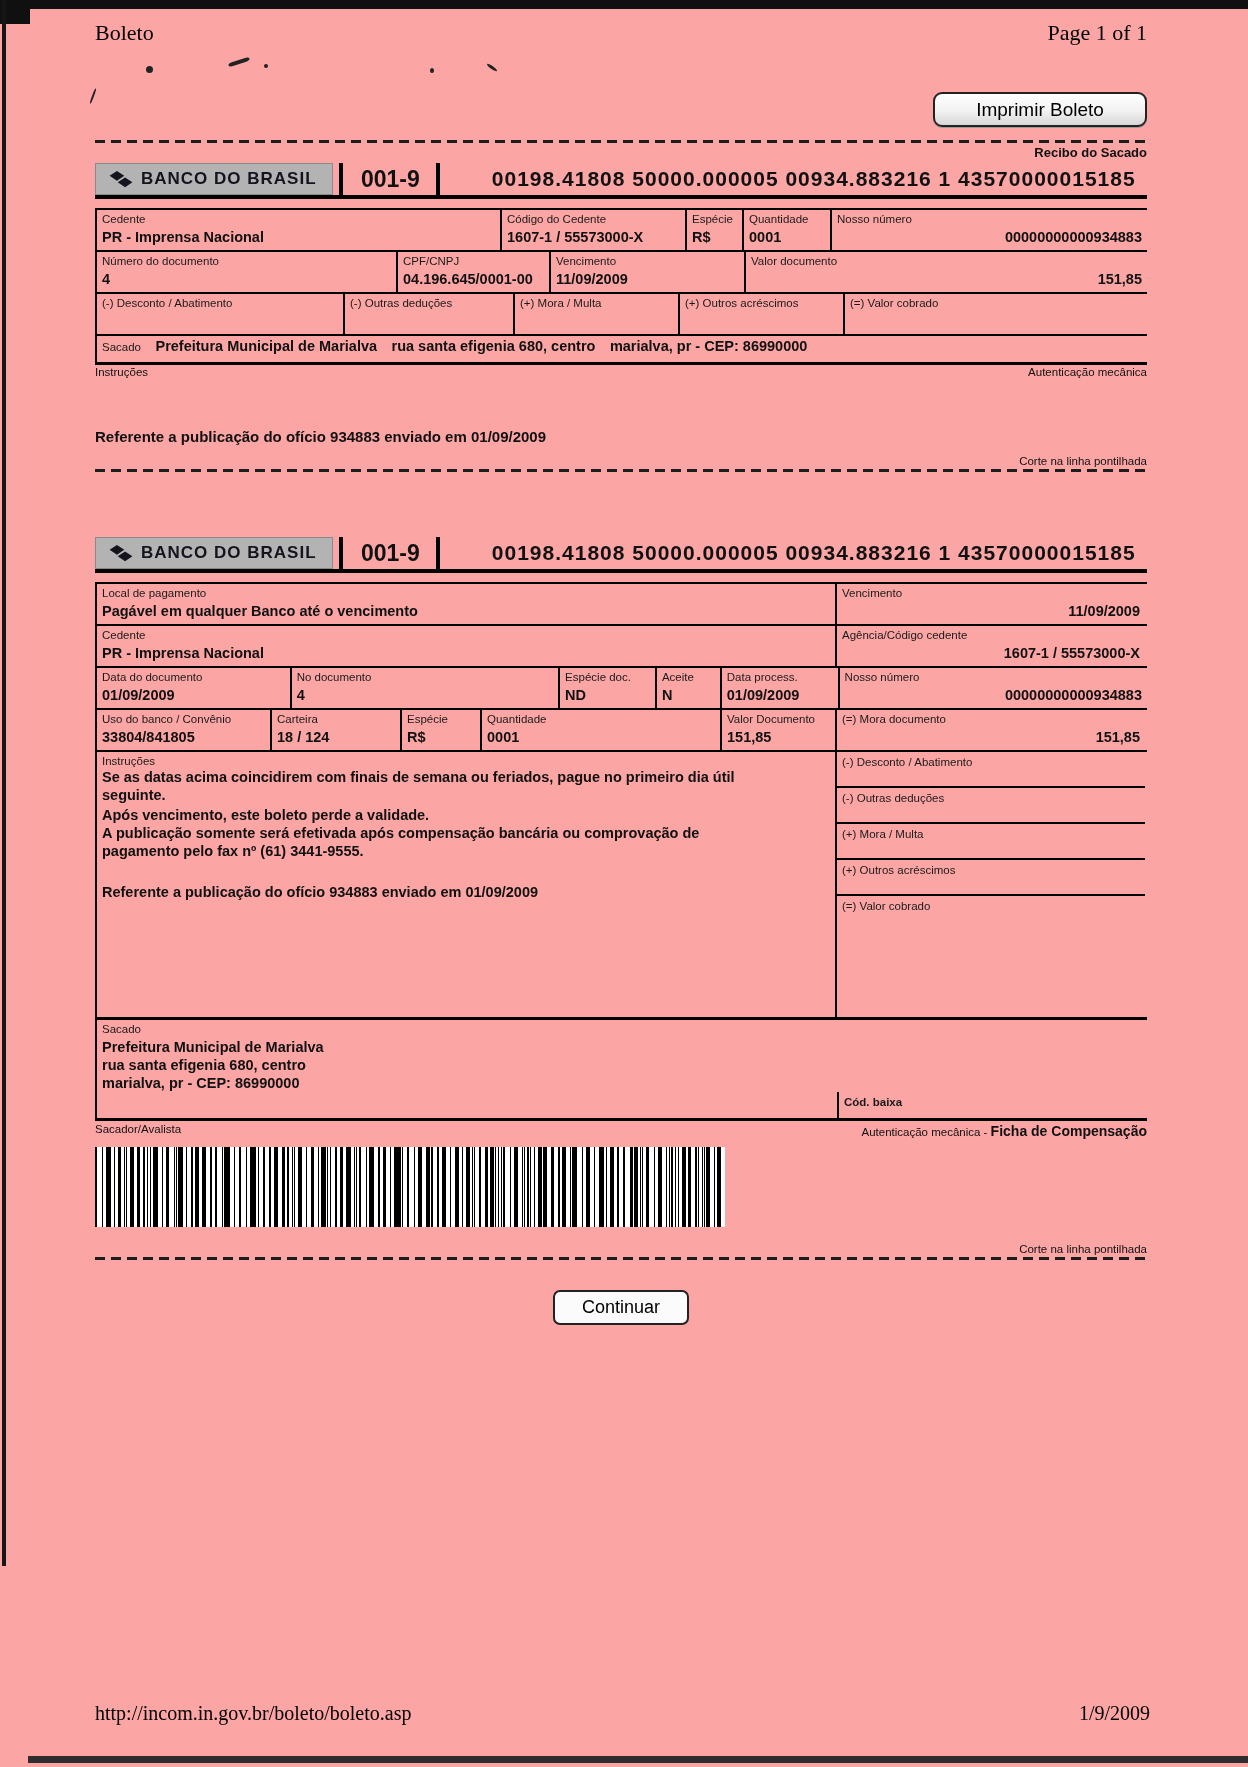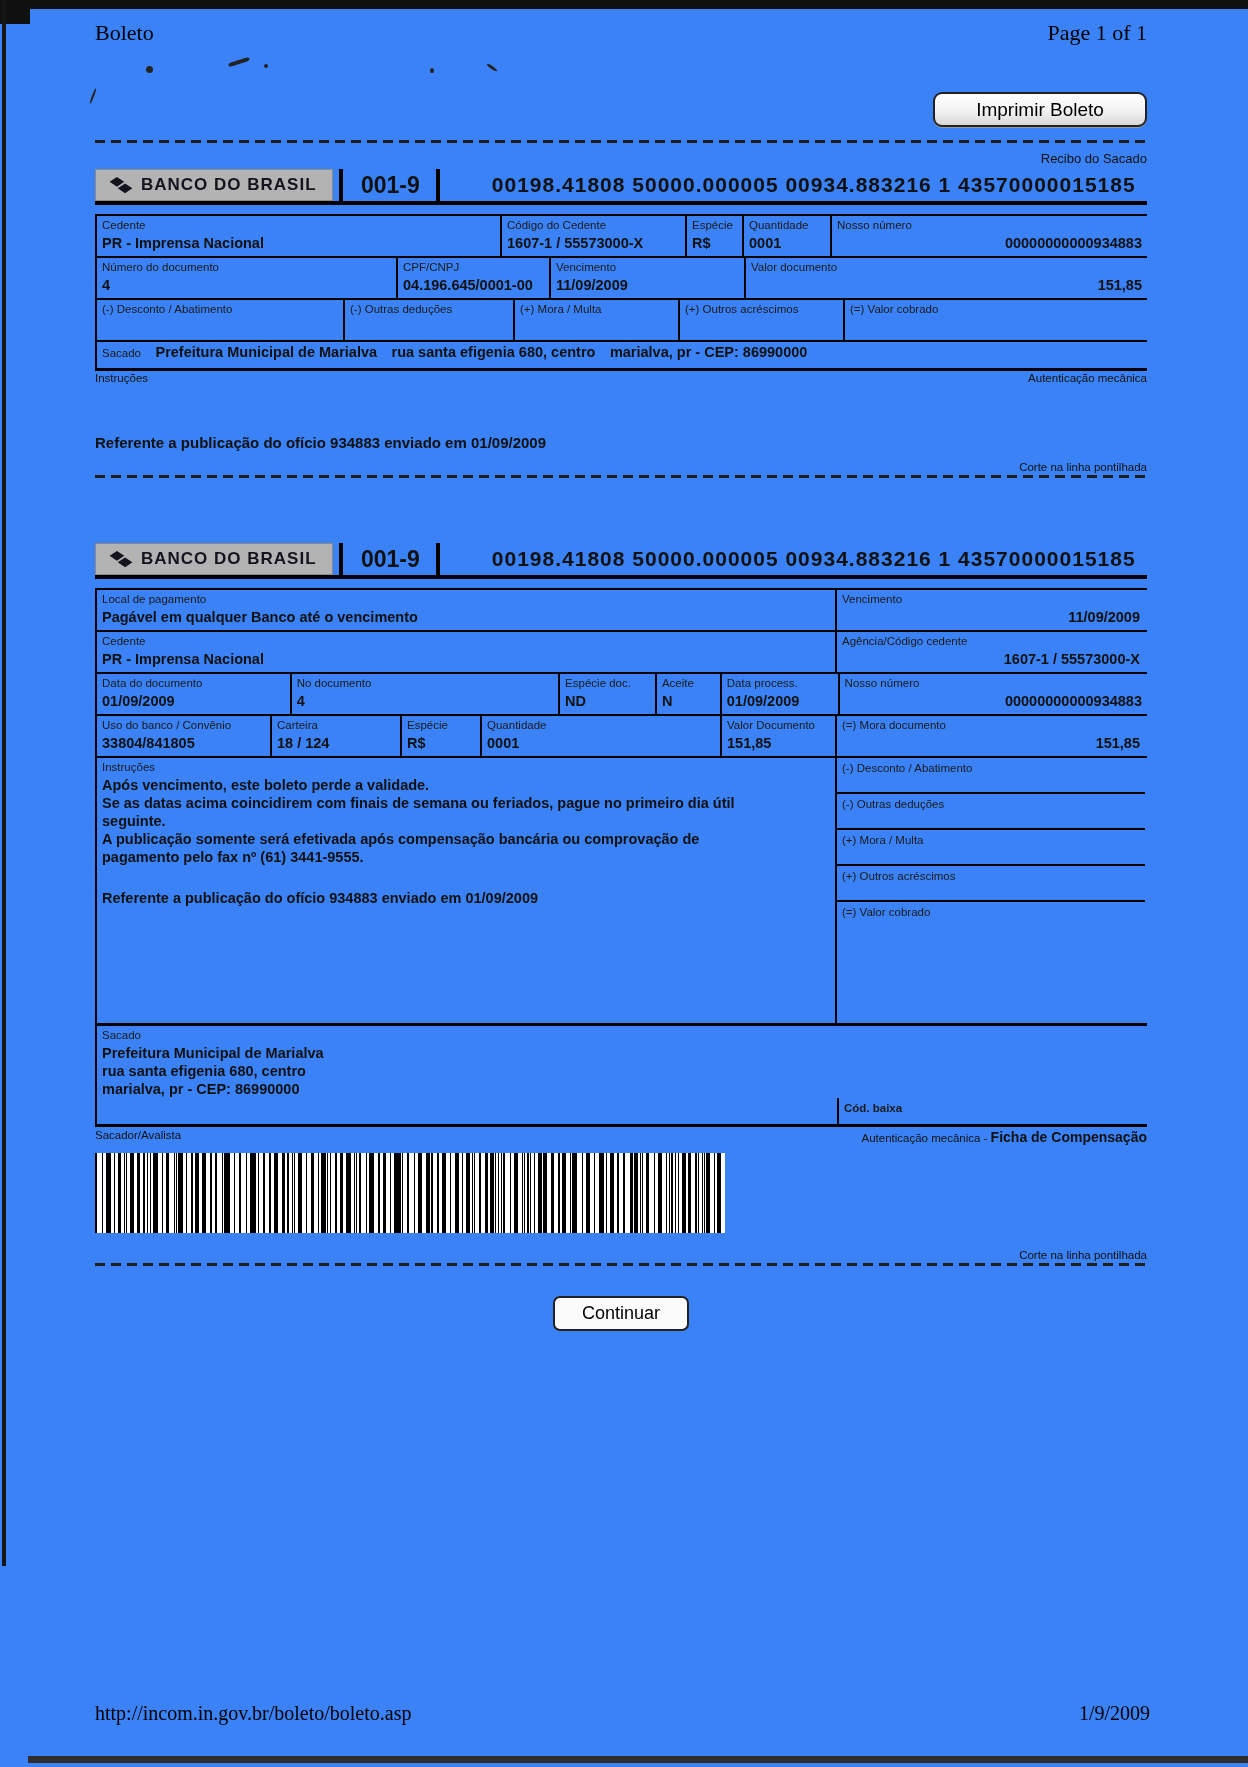--- a/index.html
+++ b/index.html
@@ -1,19 +1,19 @@
 <!DOCTYPE html>
 <html><head>
 <meta charset="utf-8">
 <style>
   * { margin:0; padding:0; box-sizing:border-box; }
   html,body { background:#e8e8e8; }
   .page {
     position:relative; width:1248px; height:1767px; margin:0 auto;
-    background:#3b82f6; overflow:hidden;
+    background:#fca5a5; overflow:hidden;
     font-family:"Liberation Sans", sans-serif; color:#111;
   }
   
   .scan-top { position:absolute; top:0; left:0; width:1248px; height:9px; background:#101010; }
   .scan-corner { position:absolute; top:0; left:0; width:30px; height:24px; background:#101010; }
   .scan-left { position:absolute; top:0; left:2px; width:4px; height:1566px; background:#161616; }
   .scan-bottom { position:absolute; top:1756px; left:28px; width:1220px; height:7px; background:#2e2e2e; }
   .smudge { position:absolute; background:#222; border-radius:50%; }
   .s1 { left:146px; top:66px; width:7px; height:7px; }
   .s2 { left:228px; top:60px; width:22px; height:4px; border-radius:40%/90%; transform:rotate(-18deg); }
@@ -29,21 +29,21 @@
 
   .btn-row { display:flex; justify-content:flex-end; margin-top:46px;align-items:flex-end; }
   .btn-print {
     width:214px; height:35px; font-family:"Liberation Sans",sans-serif; font-size:19px; color:#000;
     border:2px solid #222; border-radius:9px;
     background:linear-gradient(#ffffff,#f2f2f2 55%,#d7d7d7); cursor:pointer;
     box-shadow:0 1px 0 #999;
   }
   .dashed { height:3px; margin-top:13px;
     background:repeating-linear-gradient(90deg,#1d1d1d 0 10px,transparent 10px 16px); }
-  .recibo-label { text-align:right; font-weight:400; font-size:13px; margin-top:8px; }
+  .recibo-label { text-align:right; font-weight:700; font-size:13px; margin-top:2px; }
 
   .bank-bar { display:flex; align-items:stretch; border-bottom:4px solid #000; margin-top:3px; height:36px; }
   .bank-logo { display:flex; align-items:center; gap:7px; background:#b3b3b3; border:1px solid #8a8a8a;
     padding:0 12px; width:238px; }
   .bank-logo .bname { font-weight:700; font-size:17px; letter-spacing:1px; color:#14141e; white-space:nowrap; }
   .bank-code { display:flex; align-items:center; font-weight:700; font-size:23px; padding:0 16px;
     border-right:4px solid #000; margin-left:2px; }
   .bank-code-l { width:4px; background:#000; margin-left:6px; }
   .digitable { display:flex; align-items:center; font-weight:700; font-size:21px; letter-spacing:1px;
     padding-left:52px; white-space:nowrap; }
@@ -295,22 +295,22 @@
           <span class="val">151,85</span>
         </div>
         <div class="cell rcol">
           <span class="lbl">(=) Mora documento</span>
           <span class="val r">151,85</span>
         </div>
       </div>
       <div class="trow thickrow" style="border-bottom-width:3px;">
         <div class="cell lpart" style="min-height:265px; padding-right:70px;">
           <span class="lbl">Instruções</span>
+          <span class="val" style="padding-top:0;padding-bottom:0">Se as datas acima coincidirem com finais de semana ou feriados, pague no primeiro dia útil seguinte.</span>
           <span class="val" style="padding-bottom:0">Após vencimento, este boleto perde a validade.</span>
-          <span class="val" style="padding-top:0;padding-bottom:0">Se as datas acima coincidirem com finais de semana ou feriados, pague no primeiro dia útil seguinte.</span>
           <span class="val" style="padding-top:0">A publicação somente será efetivada após compensação bancária ou comprovação de pagamento pelo fax nº (61) 3441-9555.</span>
           <span class="val" style="margin-top:18px">Referente a publicação do ofício 934883 enviado em 01/09/2009</span>
         </div>
         <div class="cell rcol" style="padding:0">
           <div class="stackcell">
             <span class="lbl">(-) Desconto / Abatimento</span>
           </div>
           <div class="stackcell">
             <span class="lbl">(-) Outras deduções</span>
           </div>

